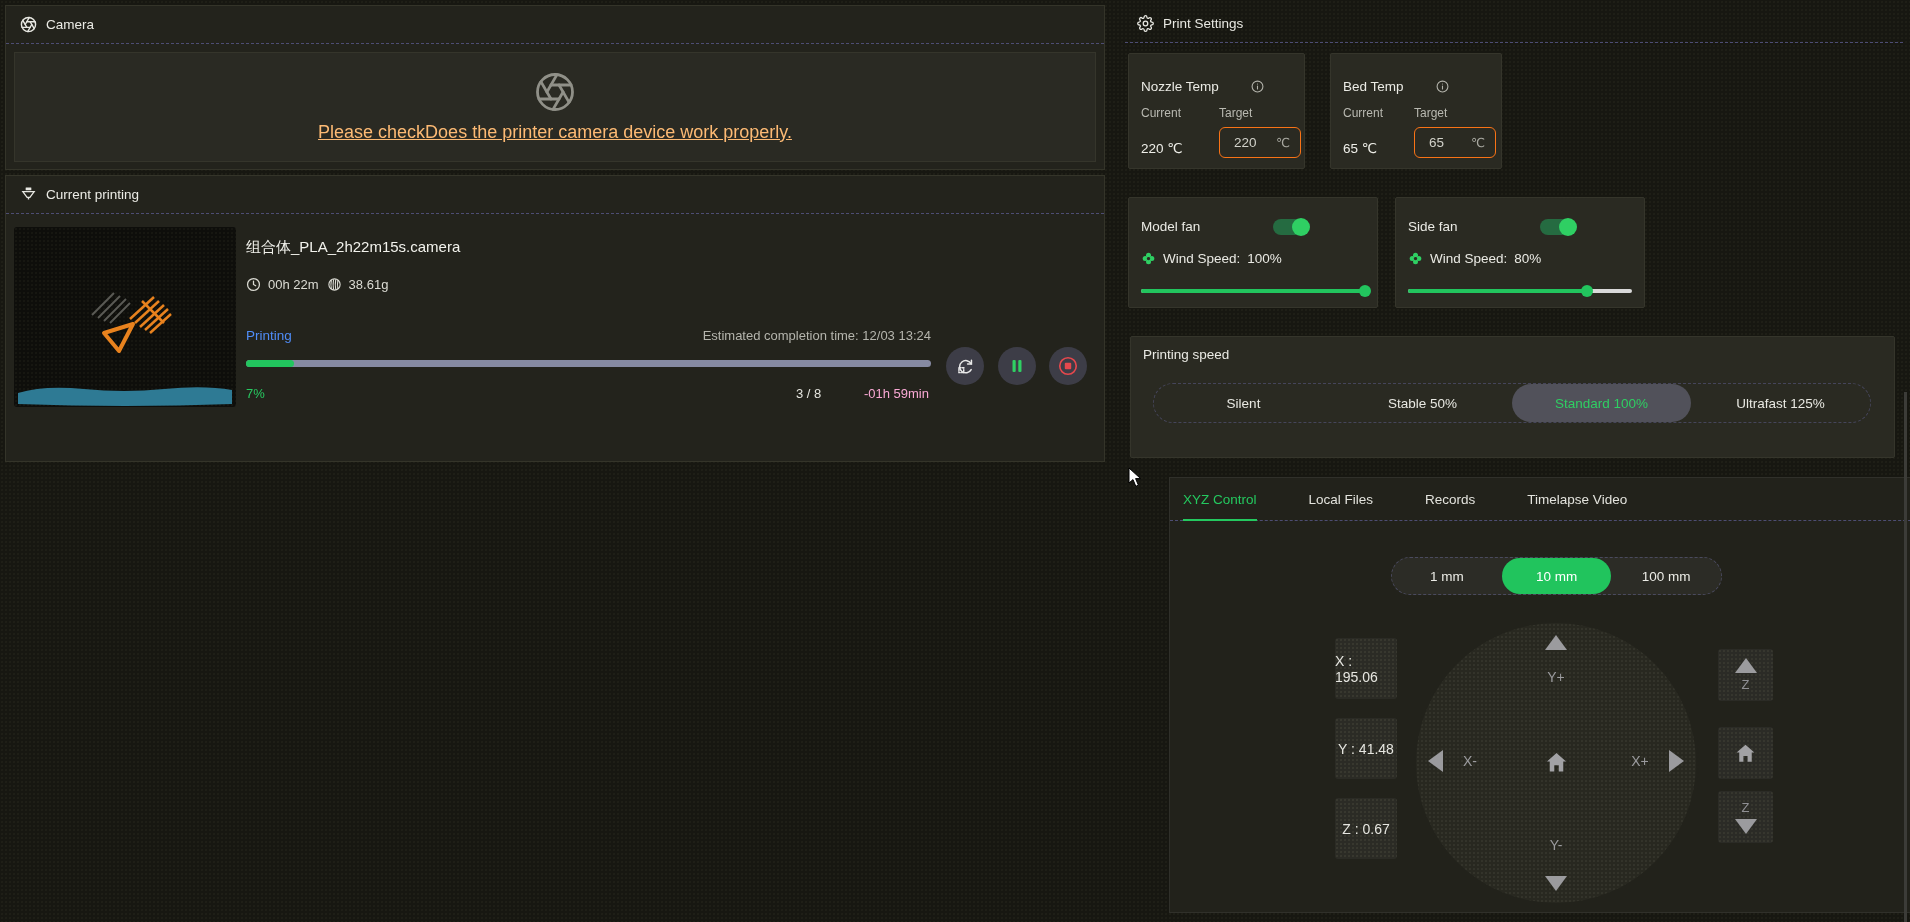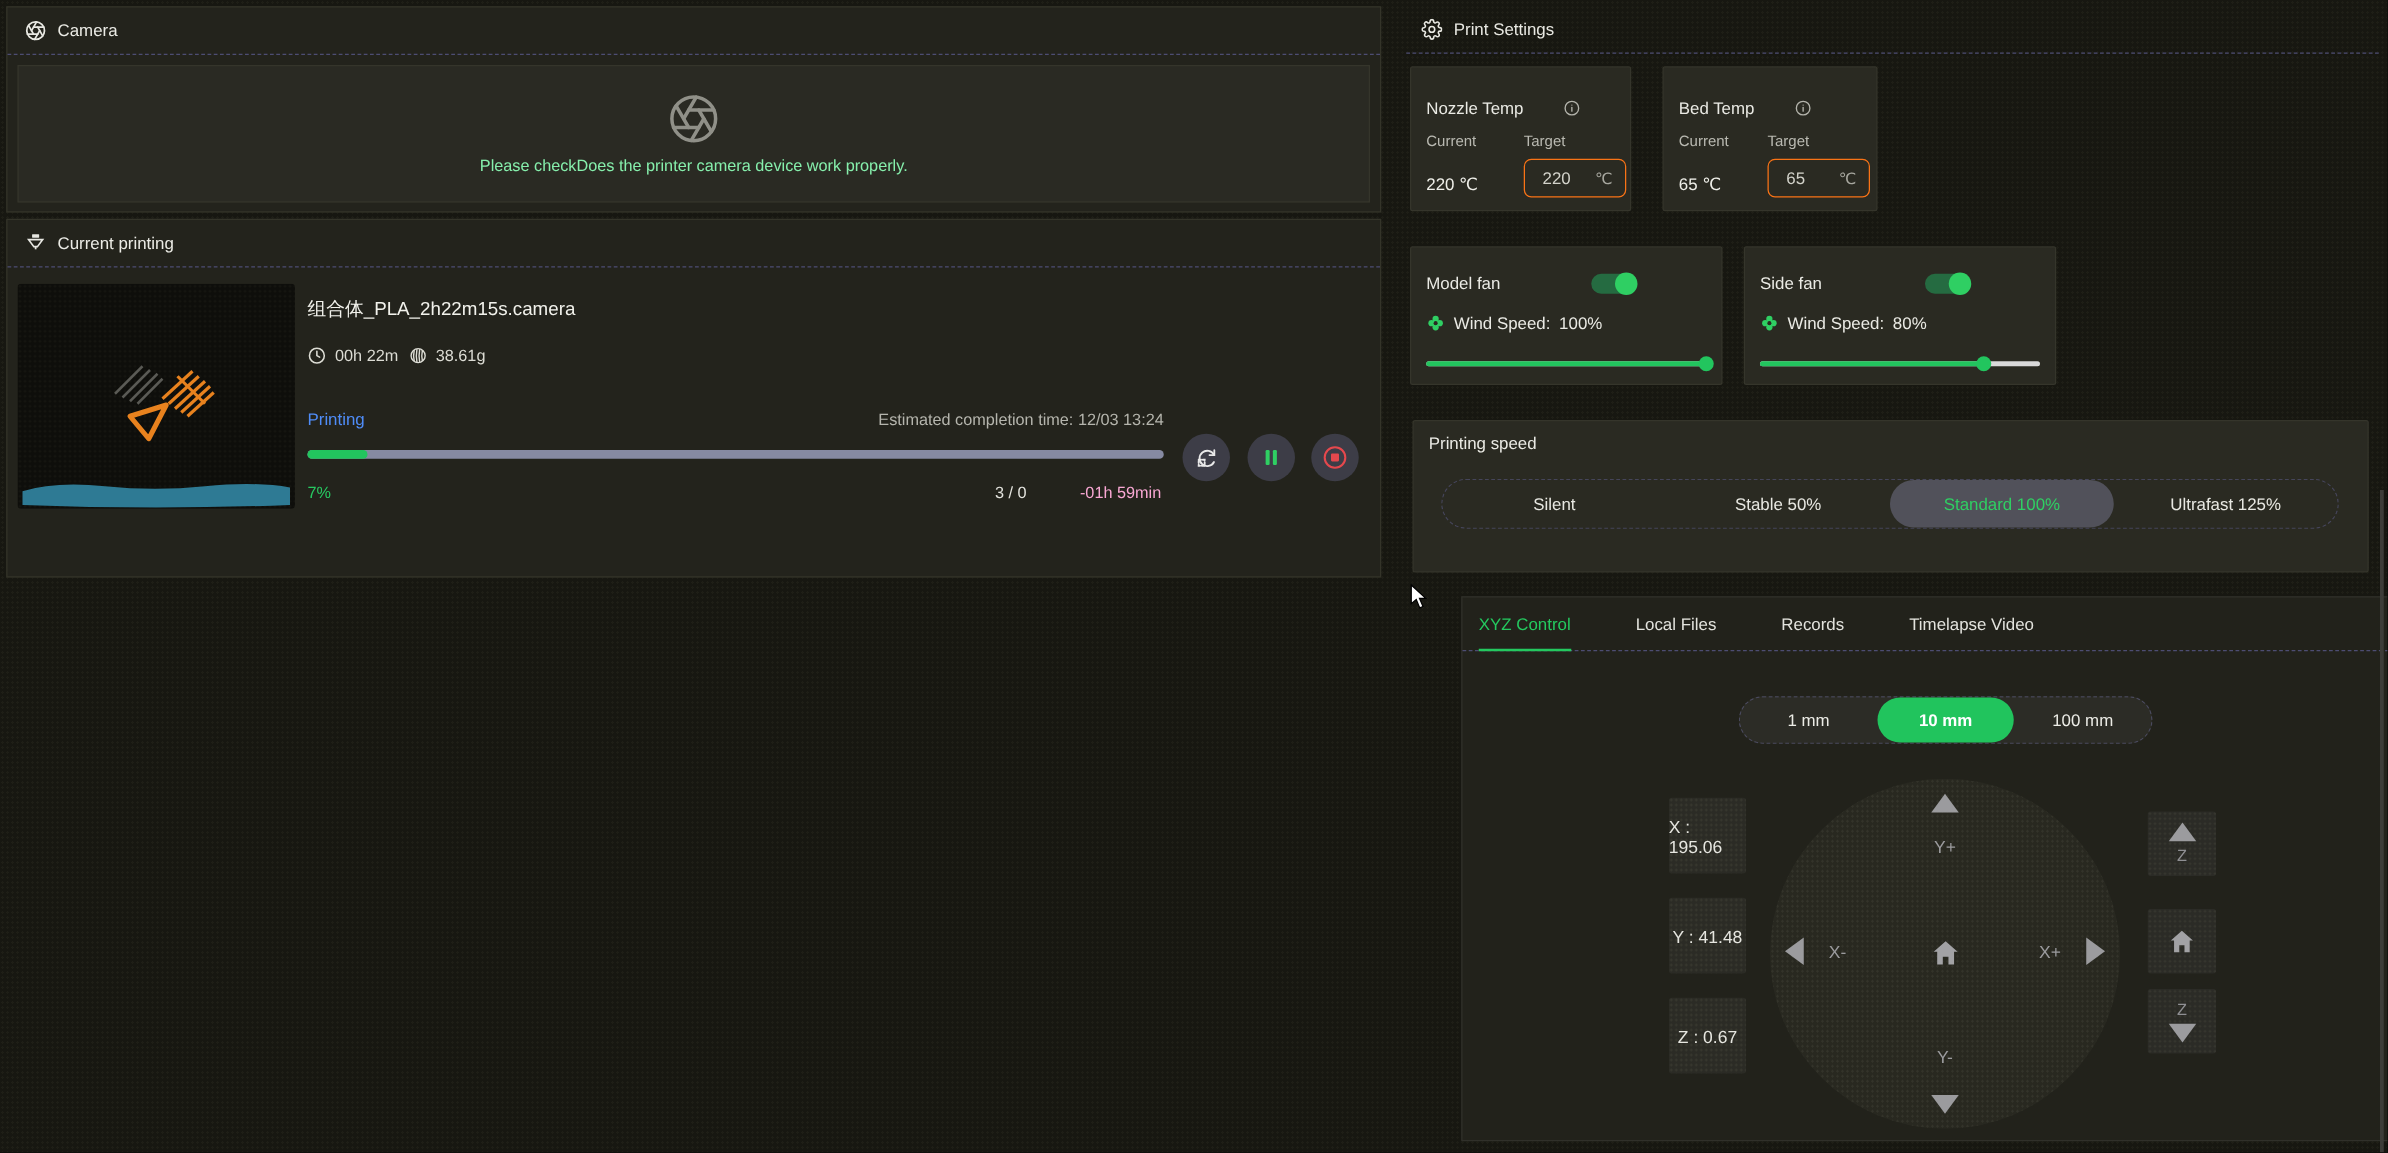--- a/index.html
+++ b/index.html
@@ -17,21 +17,21 @@
   .panel-header { height:38px; display:flex; align-items:center; gap:9px; padding-left:14px;
                   font-size:13.5px; color:#ebebe5; border-bottom:1px dashed #4d4d73; }
   .icon { display:inline-flex; align-items:center; justify-content:center; }
   svg { display:block; }
 
   
   #camera-panel { left:5px; top:5px; width:1100px; height:165px; }
   #camera-content { position:absolute; left:8px; right:8px; top:46px; bottom:7px;
     background:#2a2a23; border:1px solid #35352b;
     display:flex; flex-direction:column; align-items:center; justify-content:center; gap:9px; }
-  #camera-msg { color:#86efac; font-size:13px; }
+  #camera-msg { color:#fdba74; font-size:18px;text-decoration:underline; }
 
   
   #printing-panel { left:5px; top:175px; width:1100px; height:287px; }
   #thumb { position:absolute; left:8px; top:51px; width:222px; height:180px;
     background:#0e0e0b; border-radius:3px; overflow:hidden;
     background-image:radial-gradient(rgba(120,120,90,0.08) 1px, transparent 1.1px); background-size:4px 4px;}
   #filename { position:absolute; left:240px; top:62px; font-size:15px; color:#f2f2ec; }
   #meta-row { position:absolute; left:240px; top:101px; display:flex; gap:8px; align-items:center;
     color:#dcdcd4; font-size:13px; }
   .meta-item { display:flex; gap:7px; align-items:center; }
@@ -95,21 +95,21 @@
   #tabs-row { position:absolute; left:0; top:0; right:0; height:43px; display:flex; gap:52px;
     padding-left:13px; align-items:center; border-bottom:1px dashed #4d4d73; }
   .tab { font-size:13.5px; color:#e3e3dd; position:relative; height:100%; display:flex; align-items:center; cursor:pointer; }
   .tab.active { color:#24c95f; }
   .tab.active::after { content:""; position:absolute; left:0; right:0; bottom:-1px; height:2px; background:#24c95f; }
 
   #step-seg { position:absolute; left:221px; top:79px; width:331px; height:38px; background:#2c2c26;
     border:1px dashed #4a4a5e; border-radius:19px; display:flex; }
   .step-opt { flex:1; display:flex; align-items:center; justify-content:center; font-size:13.5px;
     color:#ececE6; border-radius:19px; cursor:pointer; }
-  .step-opt.selected { background:#21c45d; color:#fff; font-weight:bold; }
+  .step-opt.selected { background:#21c45d; color:#fff; font-weight:normal; }
 
   .coord-box { position:absolute; left:165px; width:62px; height:61px; background:#2b2b25;
     border-radius:3px; display:flex; align-items:center; justify-content:center;
     font-size:14px; color:#e6e6e0;
     background-image:radial-gradient(rgba(200,200,160,0.08) 1px, transparent 1.1px); background-size:4px 4px; }
   #coord-x { top:160px; } #coord-y { top:240px; } #coord-z { top:320px; }
 
   #dpad { position:absolute; left:246px; top:145px; width:280px; height:280px; border-radius:50%;
     background:rgba(190,190,160,0.045);
     background-image:radial-gradient(rgba(200,200,160,0.07) 1px, transparent 1.1px); background-size:4px 4px; }
@@ -224,21 +224,21 @@
     <div id="status-row">
       <span id="status-text">Printing</span>
       <span id="eta-text">Estimated completion time: 12/03 13:24</span>
     </div>
 
     <div id="progress-track">
       <div id="progress-fill" style="width: 7%;"></div>
     </div>
 
     <div id="progress-pct">7%</div>
-    <div id="layer-info">3 / 0</div>
+    <div id="layer-info">3 / 8</div>
     <div id="remaining">-01h 59min</div>
 
     <div class="circle-btn" id="btn-timelapse">
       <span class="icon">
         <svg width="21" height="21" viewBox="0 0 24 24" fill="none" stroke="#e9e9e9" stroke-width="1.7" stroke-linecap="round">
           <path d="M18.5 9 A 7 7 0 1 0 18.5 15.5"></path>
           <polyline points="18.8 4.8 18.8 9.2 14.4 9.2"></polyline>
           <rect x="4.5" y="13.5" width="5.5" height="5.5" stroke-dasharray="2.2 1.6"></rect>
         </svg>
       </span>

